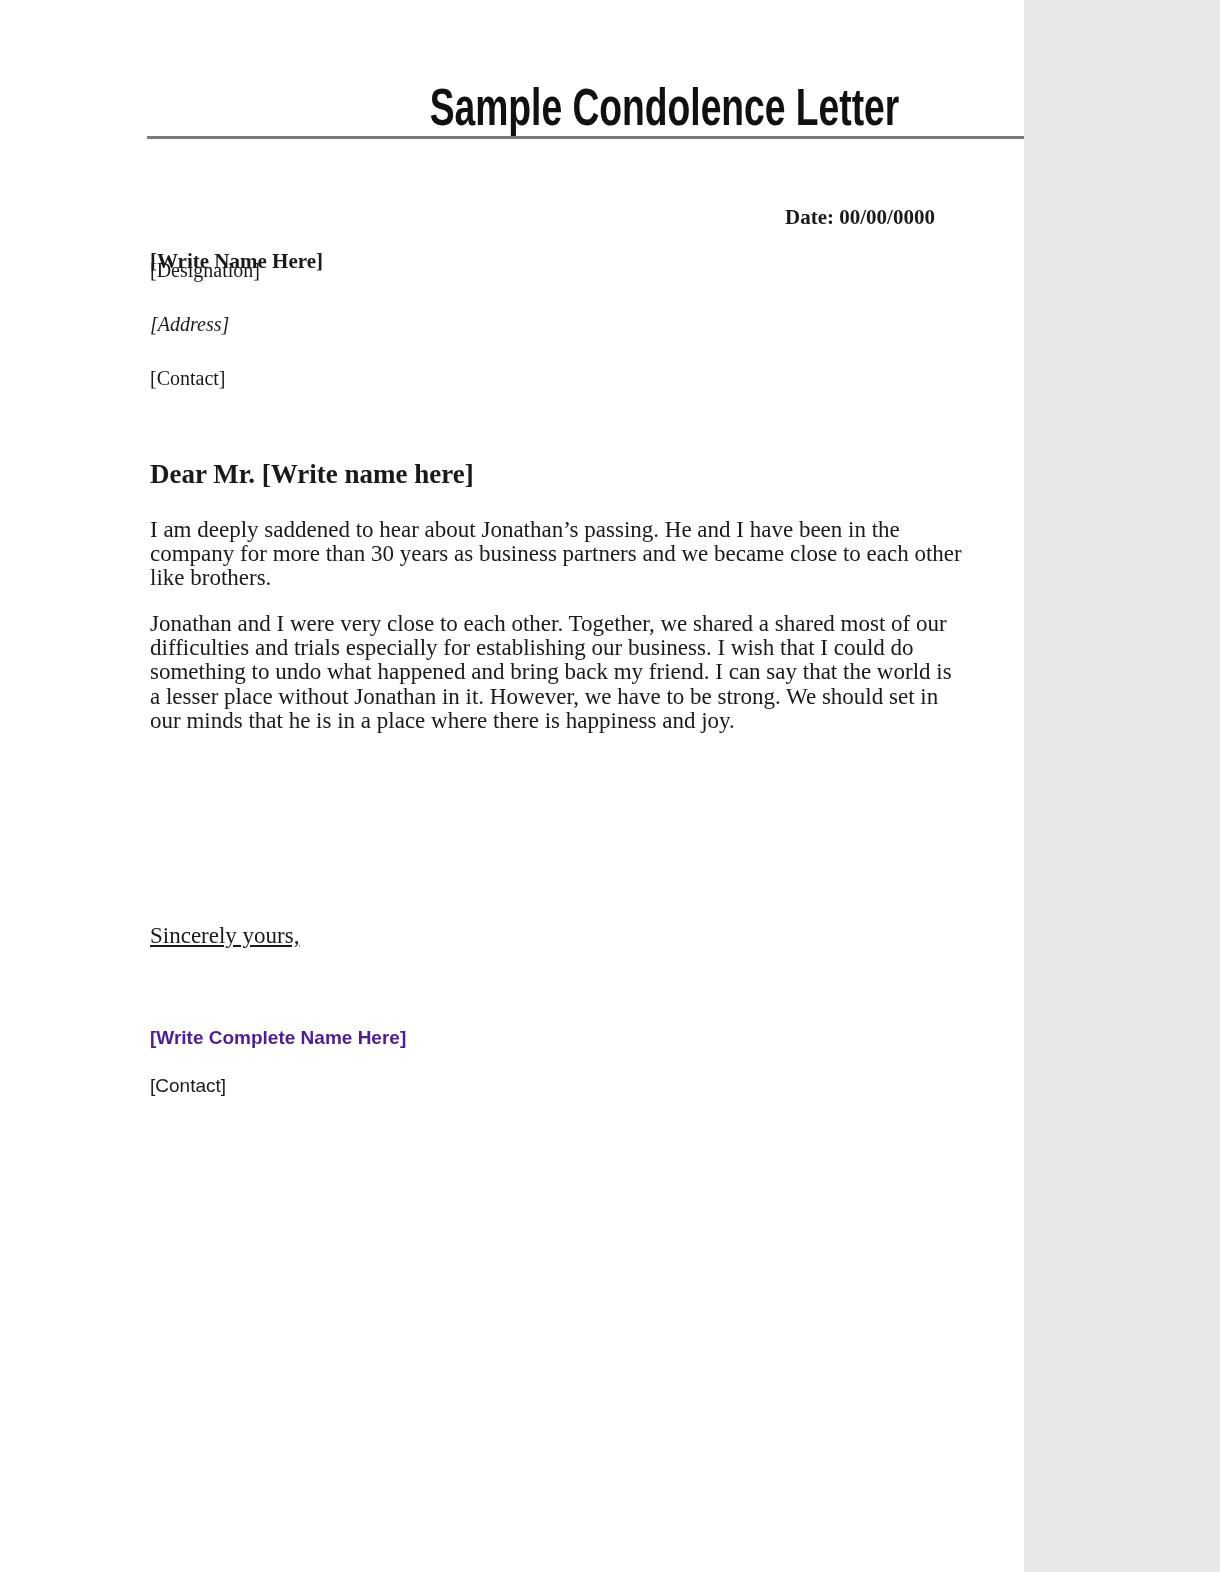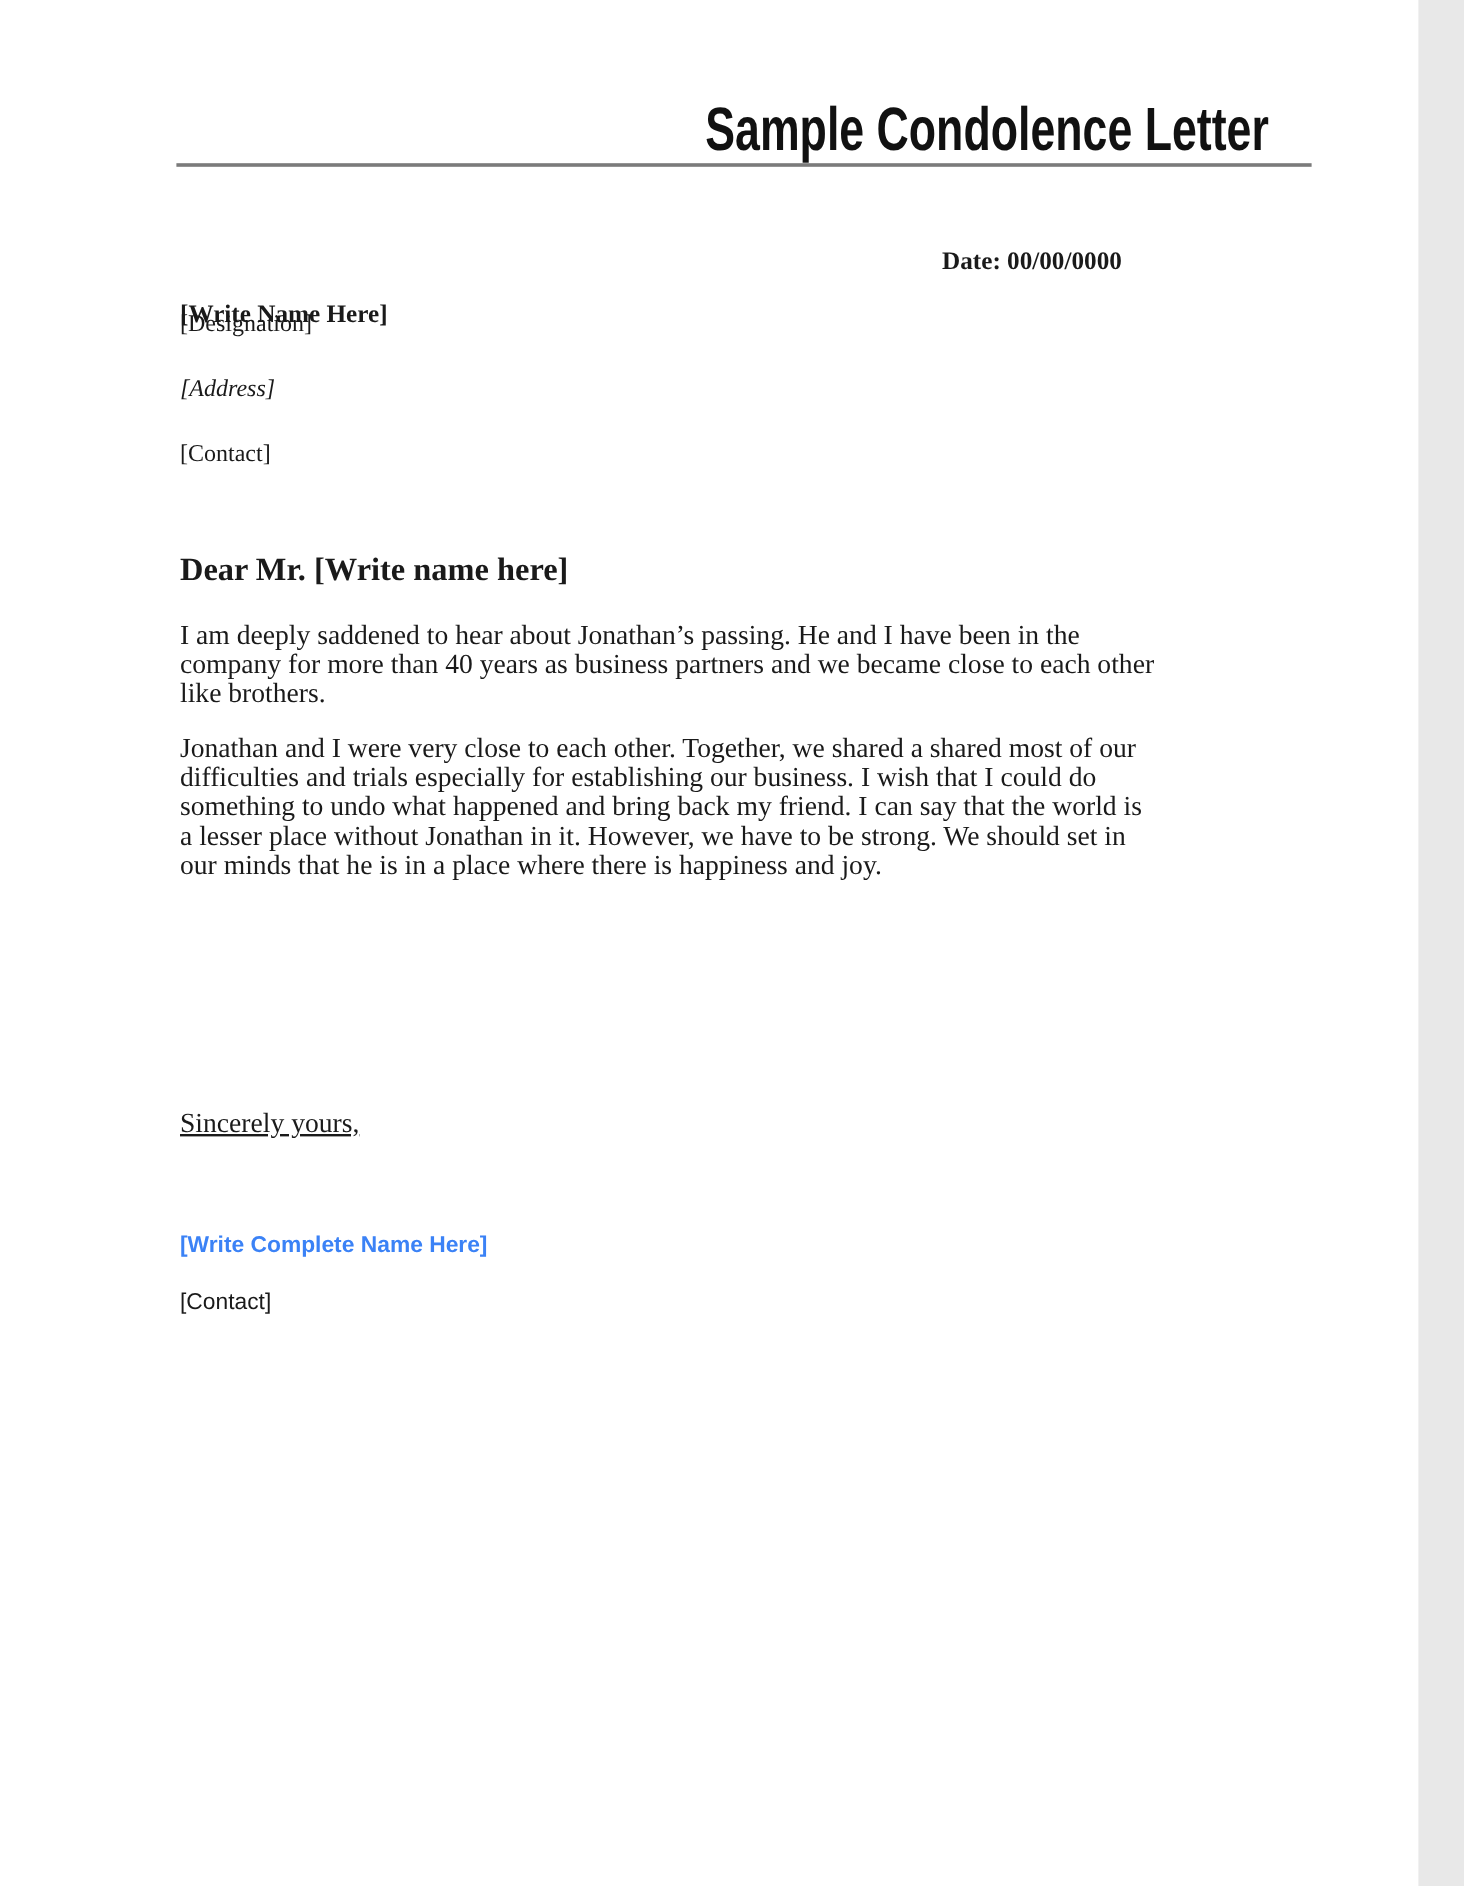--- a/index.html
+++ b/index.html
@@ -1,18 +1,18 @@
 <!DOCTYPE html>
 <html><head>
 <meta charset="utf-8">
 <style>
   html, body { margin: 0; padding: 0; background: #e8e8e8; }
   .page {
     position: relative;
-    width: 1182px;
+    width: 1024px;
     height: 1572px;
     background: #ffffff;
     overflow: hidden;
     font-family: "Liberation Serif", serif;
     color: #1a1a1a;
   }
   .doc-title {
     position: absolute;
     top: 82px;
     right: 125px;
@@ -54,21 +54,21 @@
     white-space: pre-line;
   }
   .para-1 { top: 518px; }
   .para-2 { top: 612px; }
   .para-3 { top: 789px; }
   .closing { position: absolute; left: 150px; top: 924px; font-size: 23px; line-height: 24px; text-decoration: underline; }
   .sig-name {
     position: absolute; left: 150px; top: 1026px;
     font-family: "Liberation Sans", sans-serif;
     font-size: 19px; line-height: 24px; font-weight: 700;
-    color: #3b82f6;
+    color: #4c1d95;
   }
   .sig-contact {
     position: absolute; left: 150px; top: 1074px;
     font-family: "Liberation Sans", sans-serif;
     font-size: 19px; line-height: 24px;
     color: #1a1a1a;
   }
 </style>
 </head>
 <body>
@@ -85,21 +85,21 @@
 
   <div class="designation">[Designation]</div>
 
   <div class="address">[Address]</div>
 
   <div class="contact">[Contact]</div>
 
   <div class="salutation">Dear Mr. [Write name here]</div>
 
   <div class="para para-1">I am deeply saddened to hear about Jonathan’s passing. He and I have been in the
-company for more than 40 years as business partners and we became close to each other
+company for more than 30 years as business partners and we became close to each other
 like brothers.</div>
 
   <div class="para para-2">Jonathan and I were very close to each other. Together, we shared a shared most of our
 difficulties and trials especially for establishing our business. I wish that I could do
 something to undo what happened and bring back my friend. I can say that the world is
 a lesser place without Jonathan in it. However, we have to be strong. We should set in
 our minds that he is in a place where there is happiness and joy.</div>
 
 
   <div class="closing">Sincerely yours,</div>

